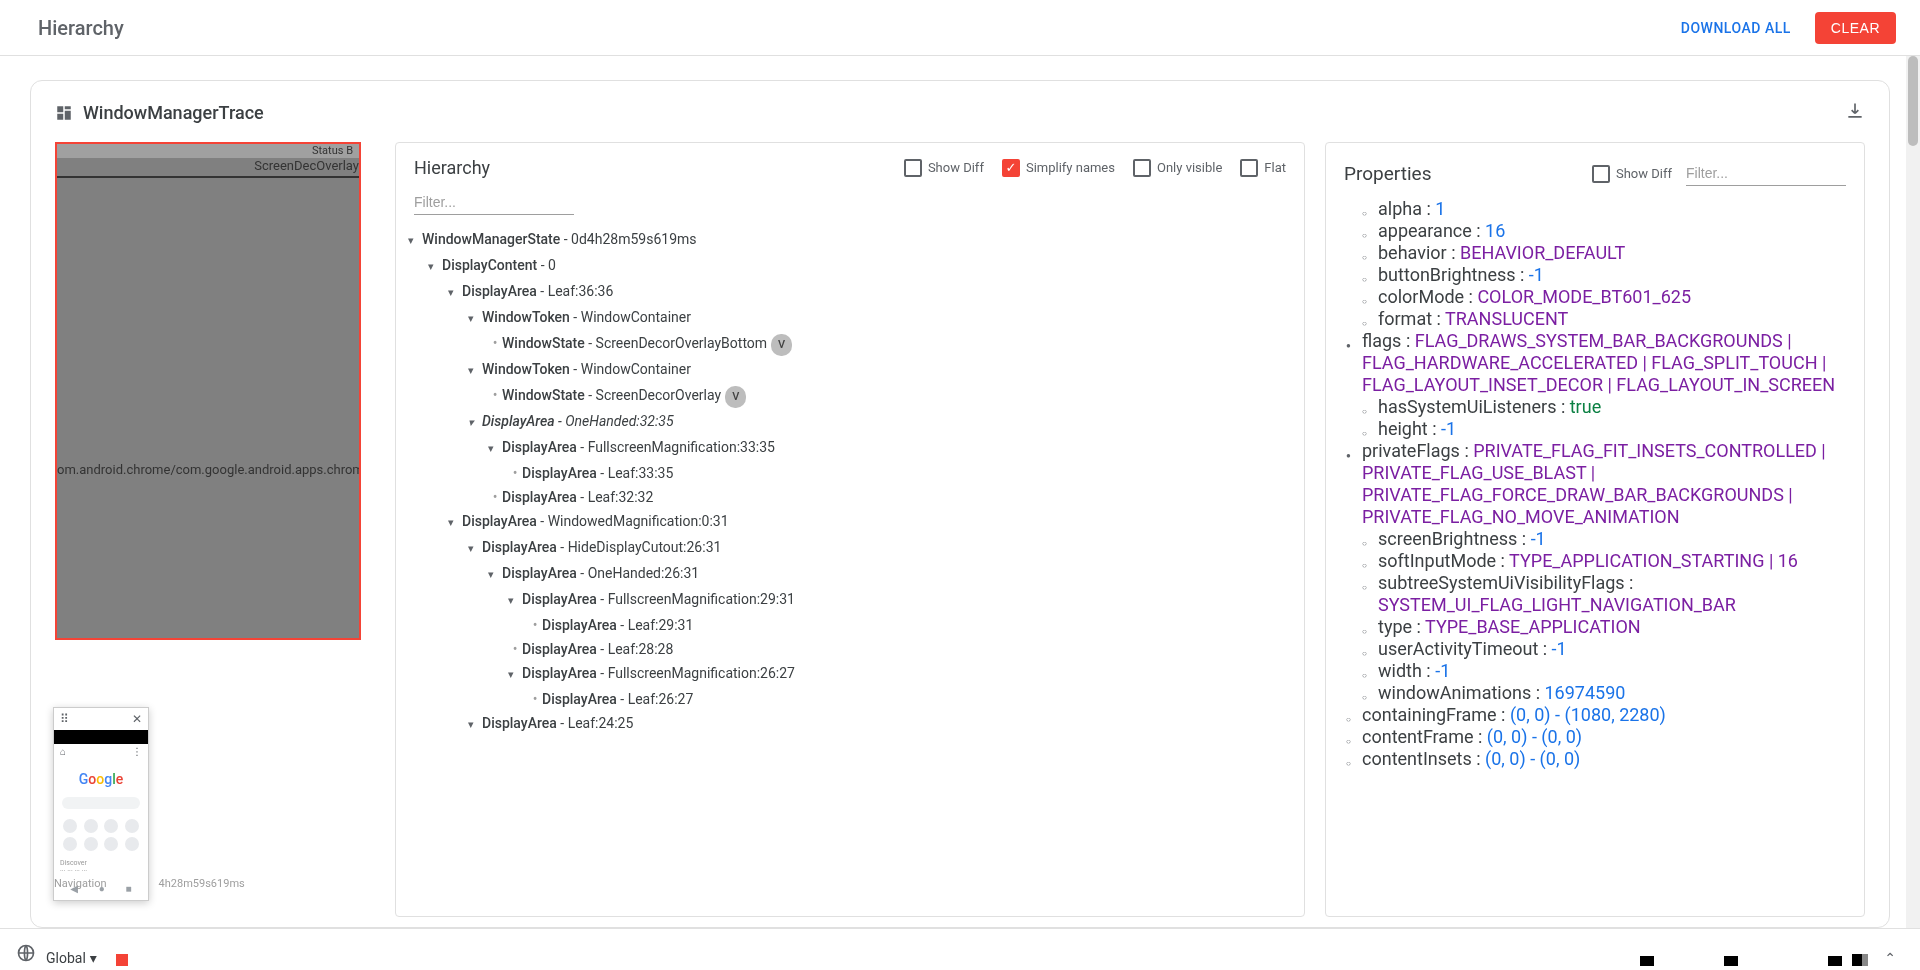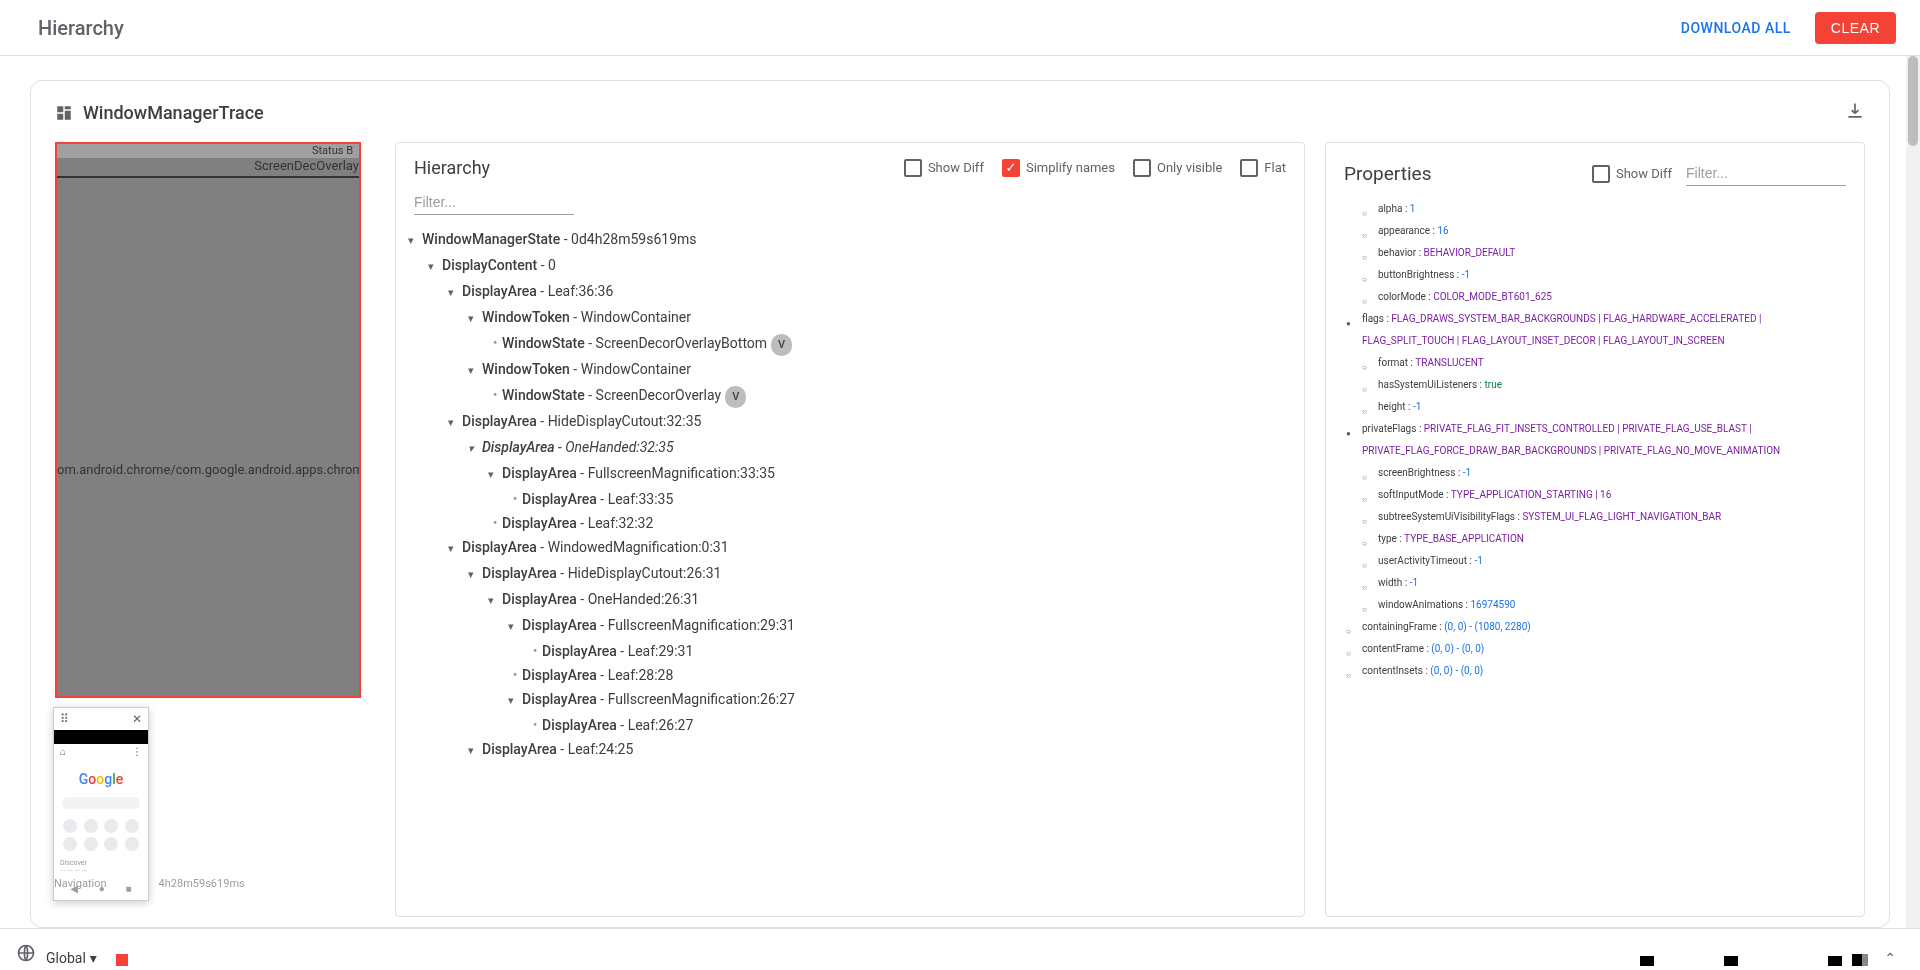--- a/index.html
+++ b/index.html
@@ -11,21 +11,21 @@
 .link-btn { color: #1a73e8; font-weight: 500; font-size: 14px; letter-spacing: 0.5px; cursor: pointer; padding: 8px 12px; }
 .clear-btn { background: #f44336; color: #fff; border: none; padding: 8px 16px; font-weight: 500; font-size: 14px; letter-spacing: 0.5px; border-radius: 4px; cursor: pointer; }
 .content { flex: 1; padding: 24px 30px 0 30px; overflow: hidden; position: relative; }
 .card { border: 1px solid #e0e0e0; border-radius: 12px; background: #fff; height: 100%; display: flex; flex-direction: column; }
 .card-header { display: flex; align-items: center; padding: 20px 24px 8px 24px; justify-content: space-between; }
 .card-title { display: flex; align-items: center; gap: 10px; font-size: 18px; font-weight: 500; color: #3c4043; }
 .card-title .icon { display: inline-flex; }
 .download-icon { color: #5f6368; cursor: pointer; }
 .panels { flex: 1; display: flex; gap: 20px; padding: 10px 24px 10px 24px; overflow: hidden; }
 .preview-col { width: 320px; position: relative; }
-.preview-box { width: 306px; height: 556px; border: 2px solid #f44336; background: #808080; position: relative; overflow: hidden; }
+.preview-box { width: 306px; height: 498px; border: 2px solid #f44336; background: #808080; position: relative; overflow: hidden; }
 .preview-label-bar { position:absolute; top:0; left:0; right:0; height:14px; background:#a0a0a0; text-align:right; font-size:11px; color:#333; padding-right:6px; }
 .preview-label1 { position: absolute; top: 14px; right: 0; font-size: 13px; color: #333; }
 .preview-hr { position: absolute; top: 32px; left: 0; right: 0; border-top: 2px solid #333; }
 .preview-label2 { position: absolute; top: 318px; left: 0; font-size: 13px; color: #333; white-space: nowrap; }
 .phone-mock { position: absolute; bottom: 16px; left: -2px; width: 96px; background: #fff; border: 1px solid #ccc; box-shadow: 0 2px 8px rgba(0,0,0,.2); overflow:hidden; }
 .phone-top { display: flex; justify-content: space-between; padding: 4px 6px; font-size: 12px; color: #5f6368; }
 .phone-statusbar { background: #000; height: 14px; }
 .phone-browser-bar { display:flex; justify-content:space-between; padding:2px 6px; font-size:10px; color:#5f6368; }
 .phone-google { text-align: center; padding: 12px 0 6px; }
 .phone-google span { font-weight: 500; font-size: 14px; }
@@ -50,21 +50,21 @@
 .tree-node .arrow { display: inline-block; width: 14px; color: #5f6368; cursor: pointer; font-size: 11px; }
 .tree-node .bullet { display: inline-block; width: 14px; text-align: center; color: #9e9e9e; }
 .tree-node .label b { font-weight: 500; }
 .badge-v { display: inline-block; background: #bdbdbd; color: #424242; border-radius: 10px; padding: 0 7px; font-size: 11px; margin-left: 4px; font-weight:500; }
 .tree::-webkit-scrollbar { width: 10px; }
 .tree::-webkit-scrollbar-thumb { background: #bdbdbd; border-radius: 5px; }
 .props-col { width: 540px; border: 1px solid #e0e0e0; border-radius: 4px; display: flex; flex-direction: column; overflow: hidden; }
 .props-header { padding: 18px 18px 8px 18px; display: flex; align-items: center; gap: 14px; }
 .props-header .col-title { margin-right: auto; font-size:19px; }
 .props-header .filter-input { width: 160px; }
-.props-body { flex: 1; overflow-y: auto; padding: 4px 12px; font-size: 10px; }
+.props-body { flex: 1; overflow-y: auto; padding: 4px 12px; font-size: 18px; }
 .prop-row { line-height: 22px; padding-left: 24px; position: relative; }
 .prop-row.dot-solid::before { content: '●'; position: absolute; left: 8px; font-size: 8px; color: #5f6368; top: 5px; }
 .prop-row.dot-hollow::before { content: '○'; position: absolute; left: 8px; font-size: 8px; color: #5f6368; top: 5px; }
 .prop-row.indent { padding-left: 40px; }
 .prop-row.indent.dot-hollow::before { left: 24px; }
 .prop-key { color: #3c4043; }
 .prop-val { color: #1a73e8; }
 .prop-val.purple { color: #7b1fa2; }
 .prop-val.green { color: #0b8043; }
 .bottombar { height: 42px; border-top: 1px solid #e0e0e0; display: flex; align-items: flex-end; padding: 0 24px 4px 16px; gap: 10px; background:#fff; }
@@ -177,21 +177,20 @@
             <input class="filter-input" placeholder="Filter..." style="">
           </div>
           <div class="tree" id="tree">
               <div class="tree-node" style="padding-left: 4px;"><span class="arrow">▾</span><span class="label"><b>WindowManagerState</b> - 0d4h28m59s619ms</span></div>
               <div class="tree-node" style="padding-left: 24px;"><span class="arrow">▾</span><span class="label"><b>DisplayContent</b> - 0</span></div>
               <div class="tree-node" style="padding-left: 44px;"><span class="arrow">▾</span><span class="label"><b>DisplayArea</b> - Leaf:36:36</span></div>
               <div class="tree-node" style="padding-left: 64px;"><span class="arrow">▾</span><span class="label"><b>WindowToken</b> - WindowContainer</span></div>
               <div class="tree-node" style="padding-left: 84px;"><span class="bullet">•</span><span class="label"><b>WindowState</b> - ScreenDecorOverlayBottom</span><span class="badge-v">V</span></div>
               <div class="tree-node" style="padding-left: 64px;"><span class="arrow">▾</span><span class="label"><b>WindowToken</b> - WindowContainer</span></div>
               <div class="tree-node" style="padding-left: 84px;"><span class="bullet">•</span><span class="label"><b>WindowState</b> - ScreenDecorOverlay</span><span class="badge-v">V</span></div>
-              <div class="tree-node" style="padding-left: 44px;"><span class="arrow">▾</span><span class="label"><b>DisplayArea</b> - HideDisplayCutout:32:35</span></div>
               <div class="tree-node" style="padding-left: 64px; font-style: italic;"><span class="arrow">▾</span><span class="label"><b>DisplayArea</b> - OneHanded:32:35</span></div>
               <div class="tree-node" style="padding-left: 84px;"><span class="arrow">▾</span><span class="label"><b>DisplayArea</b> - FullscreenMagnification:33:35</span></div>
               <div class="tree-node" style="padding-left: 104px;"><span class="bullet">•</span><span class="label"><b>DisplayArea</b> - Leaf:33:35</span></div>
               <div class="tree-node" style="padding-left: 84px;"><span class="bullet">•</span><span class="label"><b>DisplayArea</b> - Leaf:32:32</span></div>
               <div class="tree-node" style="padding-left: 44px;"><span class="arrow">▾</span><span class="label"><b>DisplayArea</b> - WindowedMagnification:0:31</span></div>
               <div class="tree-node" style="padding-left: 64px;"><span class="arrow">▾</span><span class="label"><b>DisplayArea</b> - HideDisplayCutout:26:31</span></div>
               <div class="tree-node" style="padding-left: 84px;"><span class="arrow">▾</span><span class="label"><b>DisplayArea</b> - OneHanded:26:31</span></div>
               <div class="tree-node" style="padding-left: 104px;"><span class="arrow">▾</span><span class="label"><b>DisplayArea</b> - FullscreenMagnification:29:31</span></div>
               <div class="tree-node" style="padding-left: 124px;"><span class="bullet">•</span><span class="label"><b>DisplayArea</b> - Leaf:29:31</span></div>
               <div class="tree-node" style="padding-left: 104px;"><span class="bullet">•</span><span class="label"><b>DisplayArea</b> - Leaf:28:28</span></div>
@@ -209,22 +208,22 @@
                 <span>Show Diff</span>
               </div>
             <input class="filter-input" placeholder="Filter..." style="">
           </div>
           <div class="props-body" id="props">
               <div class="prop-row indent dot-hollow"><span class="prop-key">alpha : </span><span class="prop-val">1</span></div>
               <div class="prop-row indent dot-hollow"><span class="prop-key">appearance : </span><span class="prop-val">16</span></div>
               <div class="prop-row indent dot-hollow"><span class="prop-key">behavior : </span><span class="prop-val purple">BEHAVIOR_DEFAULT</span></div>
               <div class="prop-row indent dot-hollow"><span class="prop-key">buttonBrightness : </span><span class="prop-val">-1</span></div>
               <div class="prop-row indent dot-hollow"><span class="prop-key">colorMode : </span><span class="prop-val purple">COLOR_MODE_BT601_625</span></div>
+              <div class="prop-row indent dot-hollow"><span class="prop-key">format : </span><span class="prop-val purple">TRANSLUCENT</span></div>
               <div class="prop-row dot-solid"><span class="prop-key">flags : </span><span class="prop-val purple">FLAG_DRAWS_SYSTEM_BAR_BACKGROUNDS | FLAG_HARDWARE_ACCELERATED | FLAG_SPLIT_TOUCH | FLAG_LAYOUT_INSET_DECOR | FLAG_LAYOUT_IN_SCREEN</span></div>
-              <div class="prop-row indent dot-hollow"><span class="prop-key">format : </span><span class="prop-val purple">TRANSLUCENT</span></div>
               <div class="prop-row indent dot-hollow"><span class="prop-key">hasSystemUiListeners : </span><span class="prop-val green">true</span></div>
               <div class="prop-row indent dot-hollow"><span class="prop-key">height : </span><span class="prop-val">-1</span></div>
               <div class="prop-row dot-solid"><span class="prop-key">privateFlags : </span><span class="prop-val purple">PRIVATE_FLAG_FIT_INSETS_CONTROLLED | PRIVATE_FLAG_USE_BLAST | PRIVATE_FLAG_FORCE_DRAW_BAR_BACKGROUNDS | PRIVATE_FLAG_NO_MOVE_ANIMATION</span></div>
               <div class="prop-row indent dot-hollow"><span class="prop-key">screenBrightness : </span><span class="prop-val">-1</span></div>
               <div class="prop-row indent dot-hollow"><span class="prop-key">softInputMode : </span><span class="prop-val purple">TYPE_APPLICATION_STARTING | 16</span></div>
               <div class="prop-row indent dot-hollow"><span class="prop-key">subtreeSystemUiVisibilityFlags : </span><span class="prop-val purple">SYSTEM_UI_FLAG_LIGHT_NAVIGATION_BAR</span></div>
               <div class="prop-row indent dot-hollow"><span class="prop-key">type : </span><span class="prop-val purple">TYPE_BASE_APPLICATION</span></div>
               <div class="prop-row indent dot-hollow"><span class="prop-key">userActivityTimeout : </span><span class="prop-val">-1</span></div>
               <div class="prop-row indent dot-hollow"><span class="prop-key">width : </span><span class="prop-val">-1</span></div>
               <div class="prop-row indent dot-hollow"><span class="prop-key">windowAnimations : </span><span class="prop-val">16974590</span></div>

